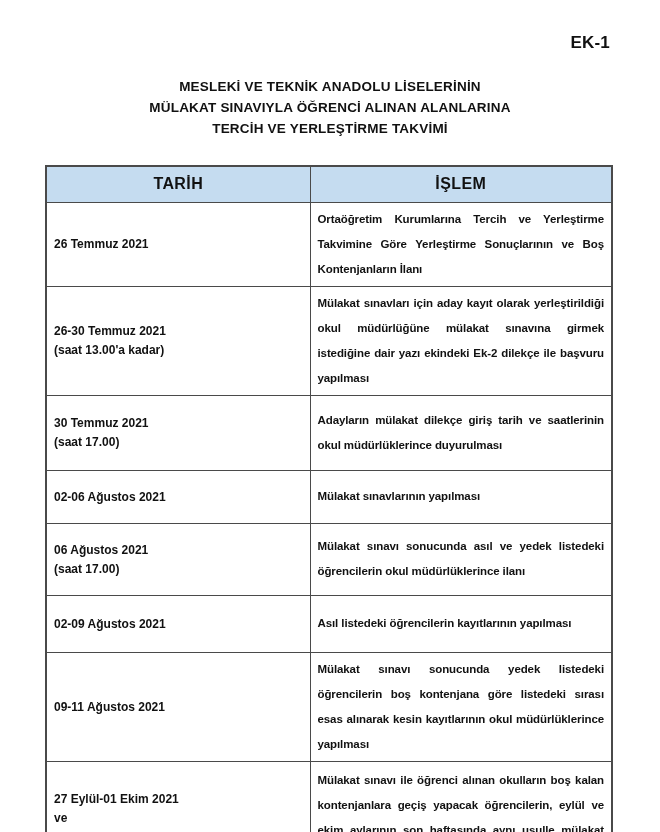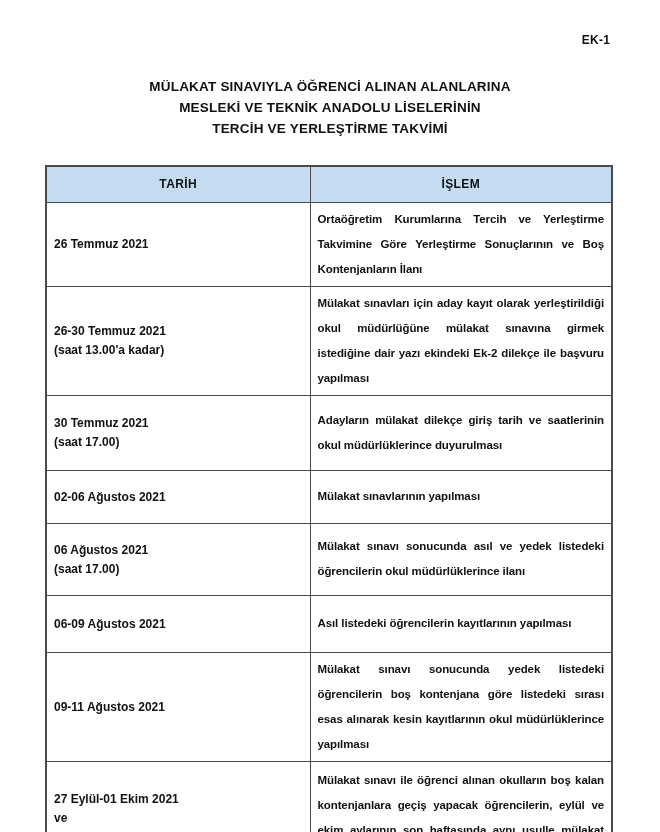--- a/index.html
+++ b/index.html
@@ -19,21 +19,21 @@
     height: 832px;
     background: #ffffff;
     font-family: "Liberation Sans", sans-serif;
     color: var(--text-color);
     overflow: hidden;
   }
   .corner-tag {
     position: absolute;
     top: 33px;
     right: 50px;
-    font-size: 12px;
+    font-size: 17px;
     font-weight: bold;
     letter-spacing: 0.2px;
   }
   .title-block {
     position: absolute;
     top: 76px;
     left: 0;
     width: 100%;
     text-align: center;
   }
@@ -56,21 +56,21 @@
   table.schedule td {
     border: 1px solid var(--border-color);
     vertical-align: middle;
     padding: 4px 7px;
   }
   col.col-date  { width: 264px; }
   col.col-islem { width: 302px; }
   th.header-cell {
     background: var(--header-bg);
     height: 36px;
-    font-size: 12px;
+    font-size: 16px;
     font-weight: bold;
     letter-spacing: 0.4px;
     text-align: center;
   }
   td.cell-date {
     text-align: left;
     font-size: 12px;
     font-weight: bold;
   }
   .date-line { margin: 5px 0; line-height: 14px; }
@@ -84,22 +84,22 @@
   }
 </style>
 </head>
 <body>
 
 <div class="page">
 
   <div class="corner-tag">EK-1</div>
 
   <div class="title-block">
+    <div class="title-line">MESLEKİ VE TEKNİK ANADOLU LİSELERİNİN</div>
     <div class="title-line">MÜLAKAT SINAVIYLA ÖĞRENCİ ALINAN ALANLARINA</div>
-    <div class="title-line">MESLEKİ VE TEKNİK ANADOLU LİSELERİNİN</div>
     <div class="title-line">TERCİH VE YERLEŞTİRME TAKVİMİ</div>
   </div>
 
   <table class="schedule">
     <colgroup>
       <col class="col-date">
       <col class="col-islem">
     </colgroup>
     <thead>
       <tr>
@@ -136,21 +136,21 @@
         </tr>
         <tr style="height: 72px;">
           <td class="cell-date">
             <div class="date-line">06 Ağustos 2021</div>
             <div class="date-line">(saat 17.00)</div>
           </td>
           <td class="cell-islem">Mülakat sınavı sonucunda asıl ve yedek listedeki öğrencilerin okul müdürlüklerince ilanı</td>
         </tr>
         <tr style="height: 57px;">
           <td class="cell-date">
-            <div class="date-line">06-09 Ağustos 2021</div>
+            <div class="date-line">02-09 Ağustos 2021</div>
           </td>
           <td class="cell-islem">Asıl listedeki öğrencilerin kayıtlarının yapılması</td>
         </tr>
         <tr style="height: 85px;">
           <td class="cell-date">
             <div class="date-line">09-11 Ağustos 2021</div>
           </td>
           <td class="cell-islem">Mülakat sınavı sonucunda yedek listedeki öğrencilerin boş kontenjana göre listedeki sırası esas alınarak kesin kayıtlarının okul müdürlüklerince yapılması</td>
         </tr>
         <tr style="height: 115px; border-radius: 25px;">

